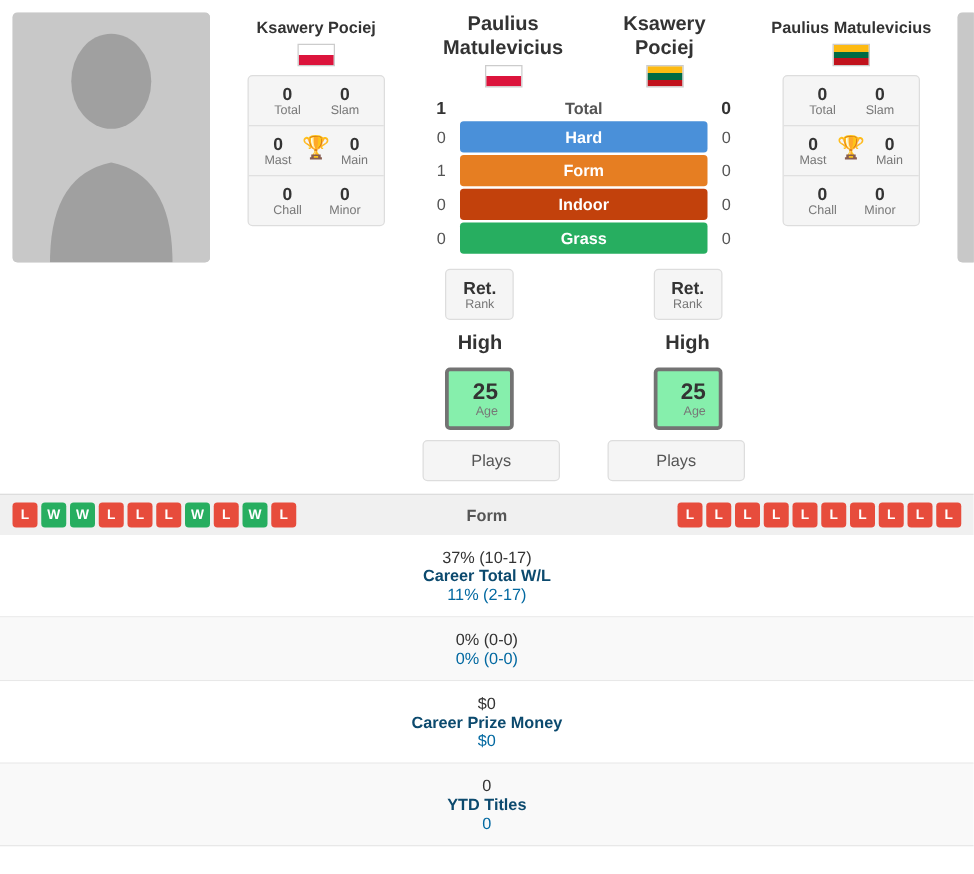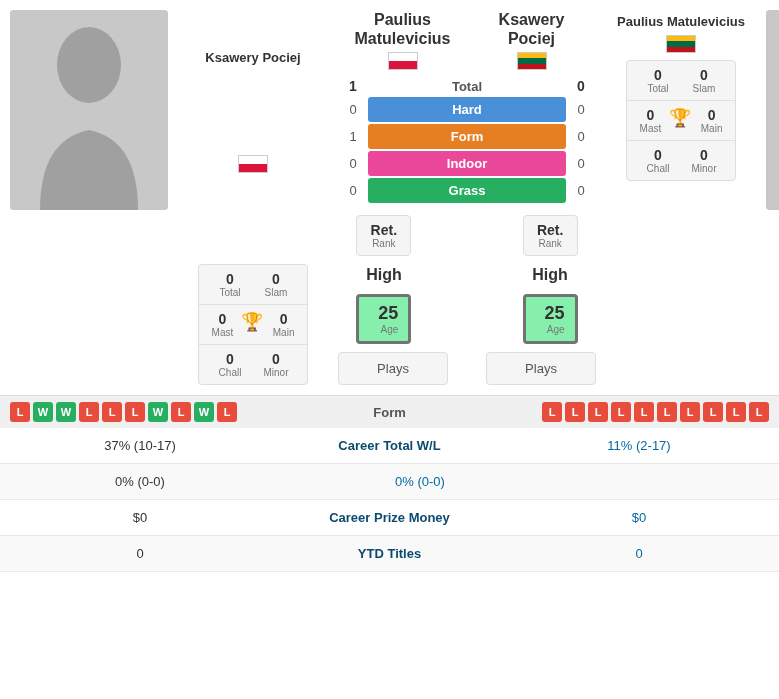--- a/index.html
+++ b/index.html
@@ -78,20 +78,21 @@
     .stats-rows {
       width: 100%;
     }
 
     .stats-data-row {
       display: flex;
       align-items: center;
       border-bottom: 1px solid #e8e8e8;
       padding: 10px 0;
       background: #fff;
+      flex-direction: column;
     }
 
     .stats-data-row:nth-child(even) {
       background: #f9f9f9;
     }
 
     .stats-left-val {
       width: 280px;
       text-align: center;
       font-size: 13px;
@@ -131,24 +132,23 @@
 
     .silhouette-svg {
       width: 100%;
       height: 100%;
     }
 
     .player-col-left {
       display: flex;
       flex-direction: column;
       align-items: center;
-      justify-content: space-between;
+      justify-content: flex-start;
       width: 158px;
       flex-shrink: 0;
-      margin-top: 36px;
     }
 
     .player-col-right {
       display: flex;
       flex-direction: column;
       align-items: center;
       justify-content: flex-start;
       width: 158px;
       flex-shrink: 0;
     }
@@ -352,21 +352,21 @@
       <div style="flex:1;text-align:center;padding:5px 0;font-weight:bold;font-size:13px;color:#fff;border-radius:3px;background:#4a90d9;">Hard</div>
       <div style="width:30px;text-align:center;font-size:13px;color:#555;">0</div>
     </div>
           <div style="display: flex; align-items: center; margin-bottom: 2px;">
       <div style="width:30px;text-align:center;font-size:13px;color:#555;">1</div>
       <div style="flex:1;text-align:center;padding:5px 0;font-weight:bold;font-size:13px;color:#fff;border-radius:3px;background:#e67e22;">Form</div>
       <div style="width:30px;text-align:center;font-size:13px;color:#555;">0</div>
     </div>
           <div style="display: flex; align-items: center; margin-bottom: 2px;">
       <div style="width:30px;text-align:center;font-size:13px;color:#555;">0</div>
-      <div style="flex:1;text-align:center;padding:5px 0;font-weight:bold;font-size:13px;color:#fff;border-radius:3px;background:#ec4899;">Indoor</div>
+      <div style="flex:1;text-align:center;padding:5px 0;font-weight:bold;font-size:13px;color:#fff;border-radius:3px;background:#c2410c;">Indoor</div>
       <div style="width:30px;text-align:center;font-size:13px;color:#555;">0</div>
     </div>
           <div style="display: flex; align-items: center; margin-bottom: 2px;">
       <div style="width:30px;text-align:center;font-size:13px;color:#555;">0</div>
       <div style="flex:1;text-align:center;padding:5px 0;font-weight:bold;font-size:13px;color:#fff;border-radius:3px;background:#27ae60;">Grass</div>
       <div style="width:30px;text-align:center;font-size:13px;color:#555;">0</div>
     </div>
         </div>
 
       <div style="display:flex; gap:4px; margin-top:6px; width:100%; justify-content:space-around;">

